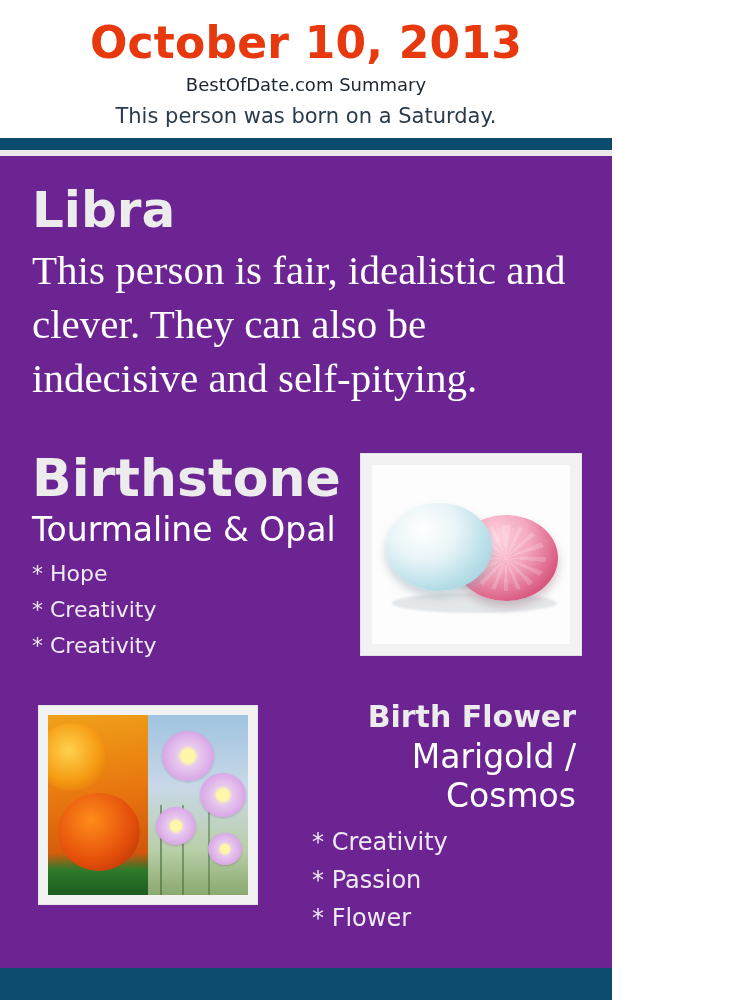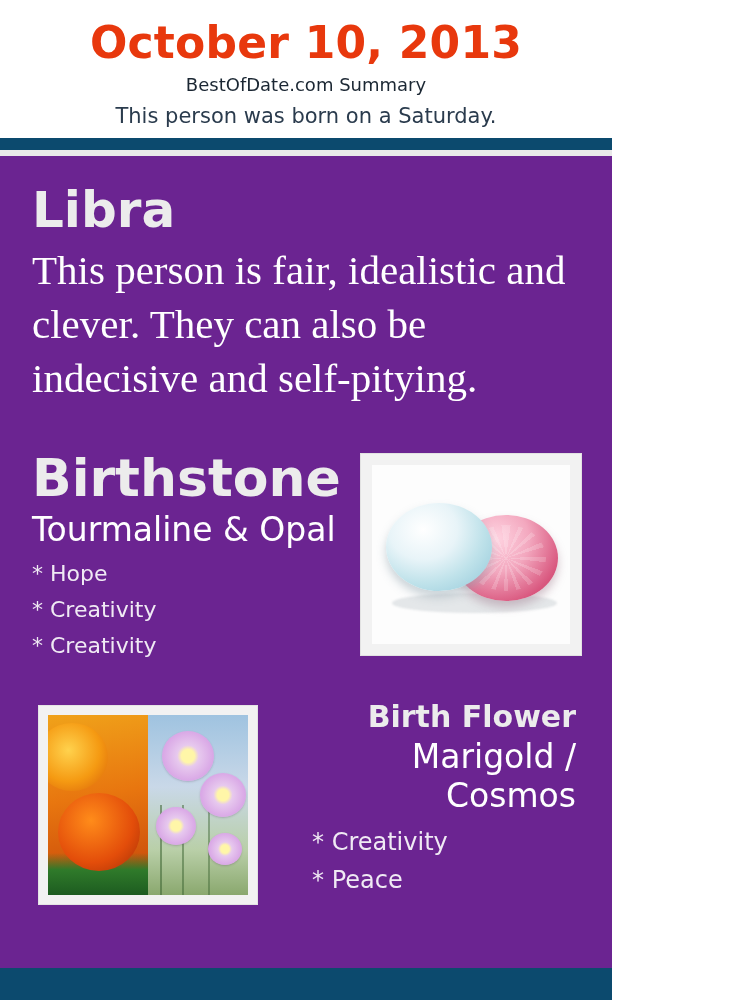--- a/index.html
+++ b/index.html
@@ -325,19 +325,20 @@
             <div class="cosmo c4"></div>
           </div>
         </div>
       </div>
 
       <div class="flower-text">
         <div class="flower-title">Birth Flower</div>
         <div class="flower-name">Marigold / Cosmos</div>
         <div class="flower-bullets">
           <div class="bullet">* Creativity</div>
-          <div class="bullet">* Peace</div>
+          <div class="bullet">* Passion</div>
+          <div class="bullet">* Flower</div>
         </div>
       </div>
     </div>
 
   </div>
 </div>
 
 </body></html>

